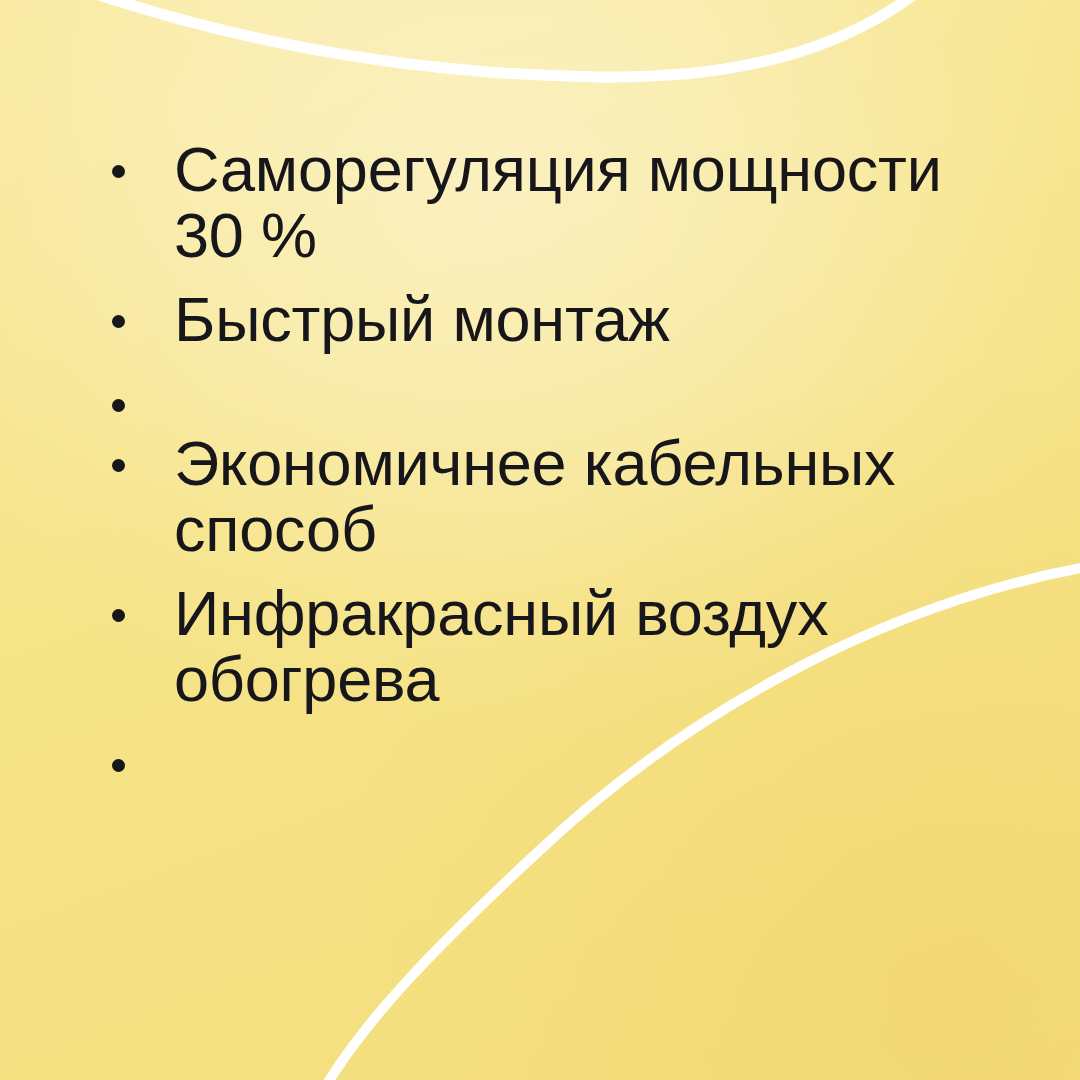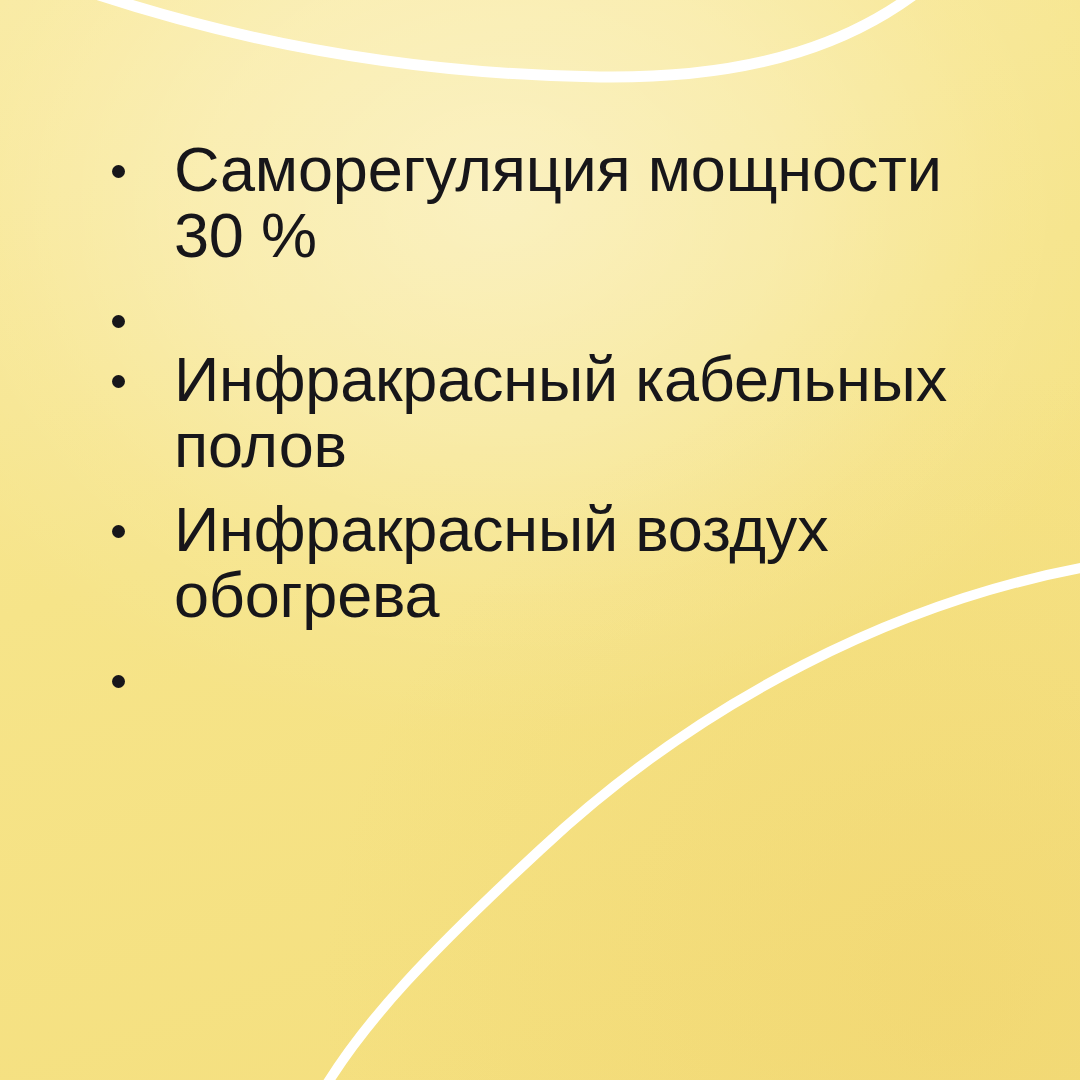--- a/index.html
+++ b/index.html
@@ -102,28 +102,32 @@
     </svg>
   </div>
 
   <ul id="bullet-list">
 
     <li class="bullet-item">
       <span class="bullet-dot"></span>
       <span class="bullet-text">Саморегуляция мощности 30 %</span>
     </li>
 
+    <li class="bullet-item">
+      <span class="bullet-dot"></span>
+      <span class="bullet-text">Быстрый монтаж</span>
+    </li>
 
     <li class="bullet-item">
       <span class="bullet-dot"></span>
     </li>
 
     <li class="bullet-item">
       <span class="bullet-dot"></span>
-      <span class="bullet-text">Инфракрасный кабельных полов</span>
+      <span class="bullet-text">Экономичнее кабельных способ</span>
     </li>
 
     <li class="bullet-item">
       <span class="bullet-dot"></span>
       <span class="bullet-text">Инфракрасный воздух обогрева</span>
     </li>
 
     <li class="bullet-item">
       <span class="bullet-dot"></span>
     </li>

